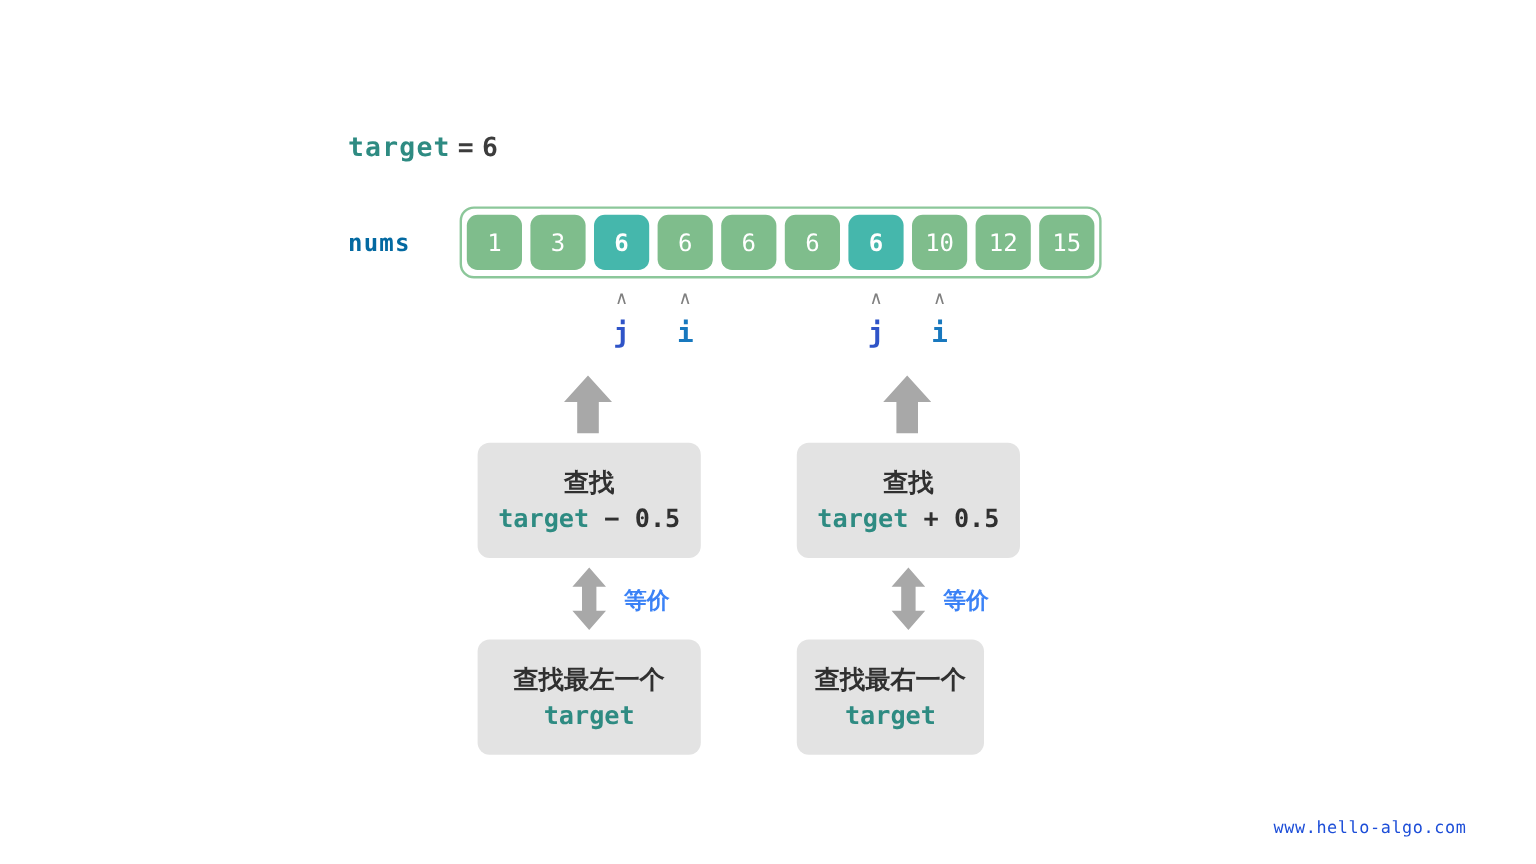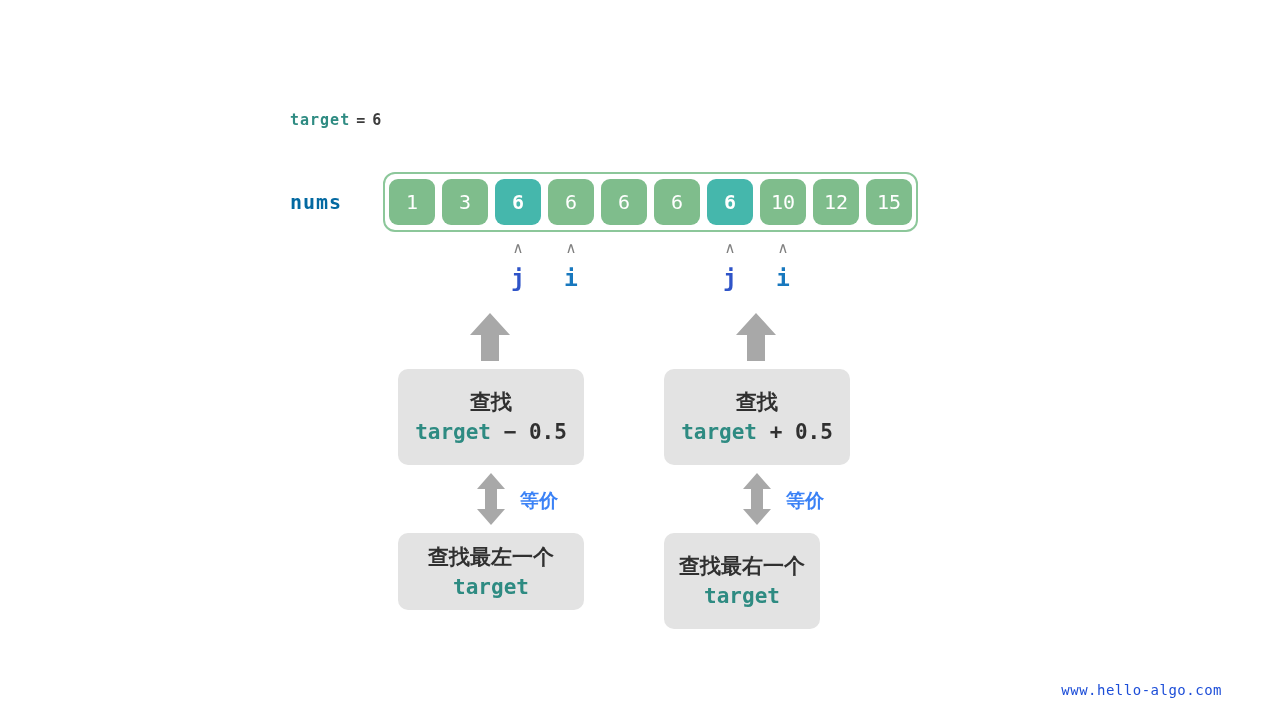--- a/index.html
+++ b/index.html
@@ -18,21 +18,21 @@
     width: 1280px;
     height: 720px;
   }
 
   
   .target-line {
     position: absolute;
     left: 290px;
     top: 111px;
     font-family: "DejaVu Sans Mono", monospace;
-    font-size: 15px;
+    font-size: 22px;
     font-weight: bold;
     letter-spacing: 1px;
     white-space: nowrap;
   }
   .tk-var   { color: #2e8b82; }
   .tk-op    { color: #3c3c3c; padding: 0 6px; }
   .tk-num   { color: #3c3c3c; }
 
   
   .nums-label {
@@ -224,21 +224,21 @@
     <div class="code"><span class="v">target</span>&nbsp;<span class="o">− 0.5</span></div>
   </div>
 
   <div class="dbl-arrow" style="left:476px; top:472px;">
     <svg width="30" height="54" viewBox="0 0 30 54">
       <polygon points="15,1 29,17 21,17 21,37 29,37 15,53 1,37 9,37 9,17 1,17" fill="#a8a8a8"></polygon>
     </svg>
   </div>
   <div class="equiv-label" style="left:520px; top:488px;">等价</div>
 
-  <div class="box" style="left:398px; top:533px; width:186px; height:77px;">
+  <div class="box" style="left:398px; top:533px; width:186px; height:96px;">
     <div class="zh">查找最左一个</div>
     <div class="code"><span class="v">target</span></div>
   </div>
 
   <div class="box" style="left:664px; top:369px; width:186px; height:96px;">
     <div class="zh">查找</div>
     <div class="code"><span class="v">target</span>&nbsp;<span class="o">+ 0.5</span></div>
   </div>
 
   <div class="dbl-arrow" style="left:742px; top:472px;">

